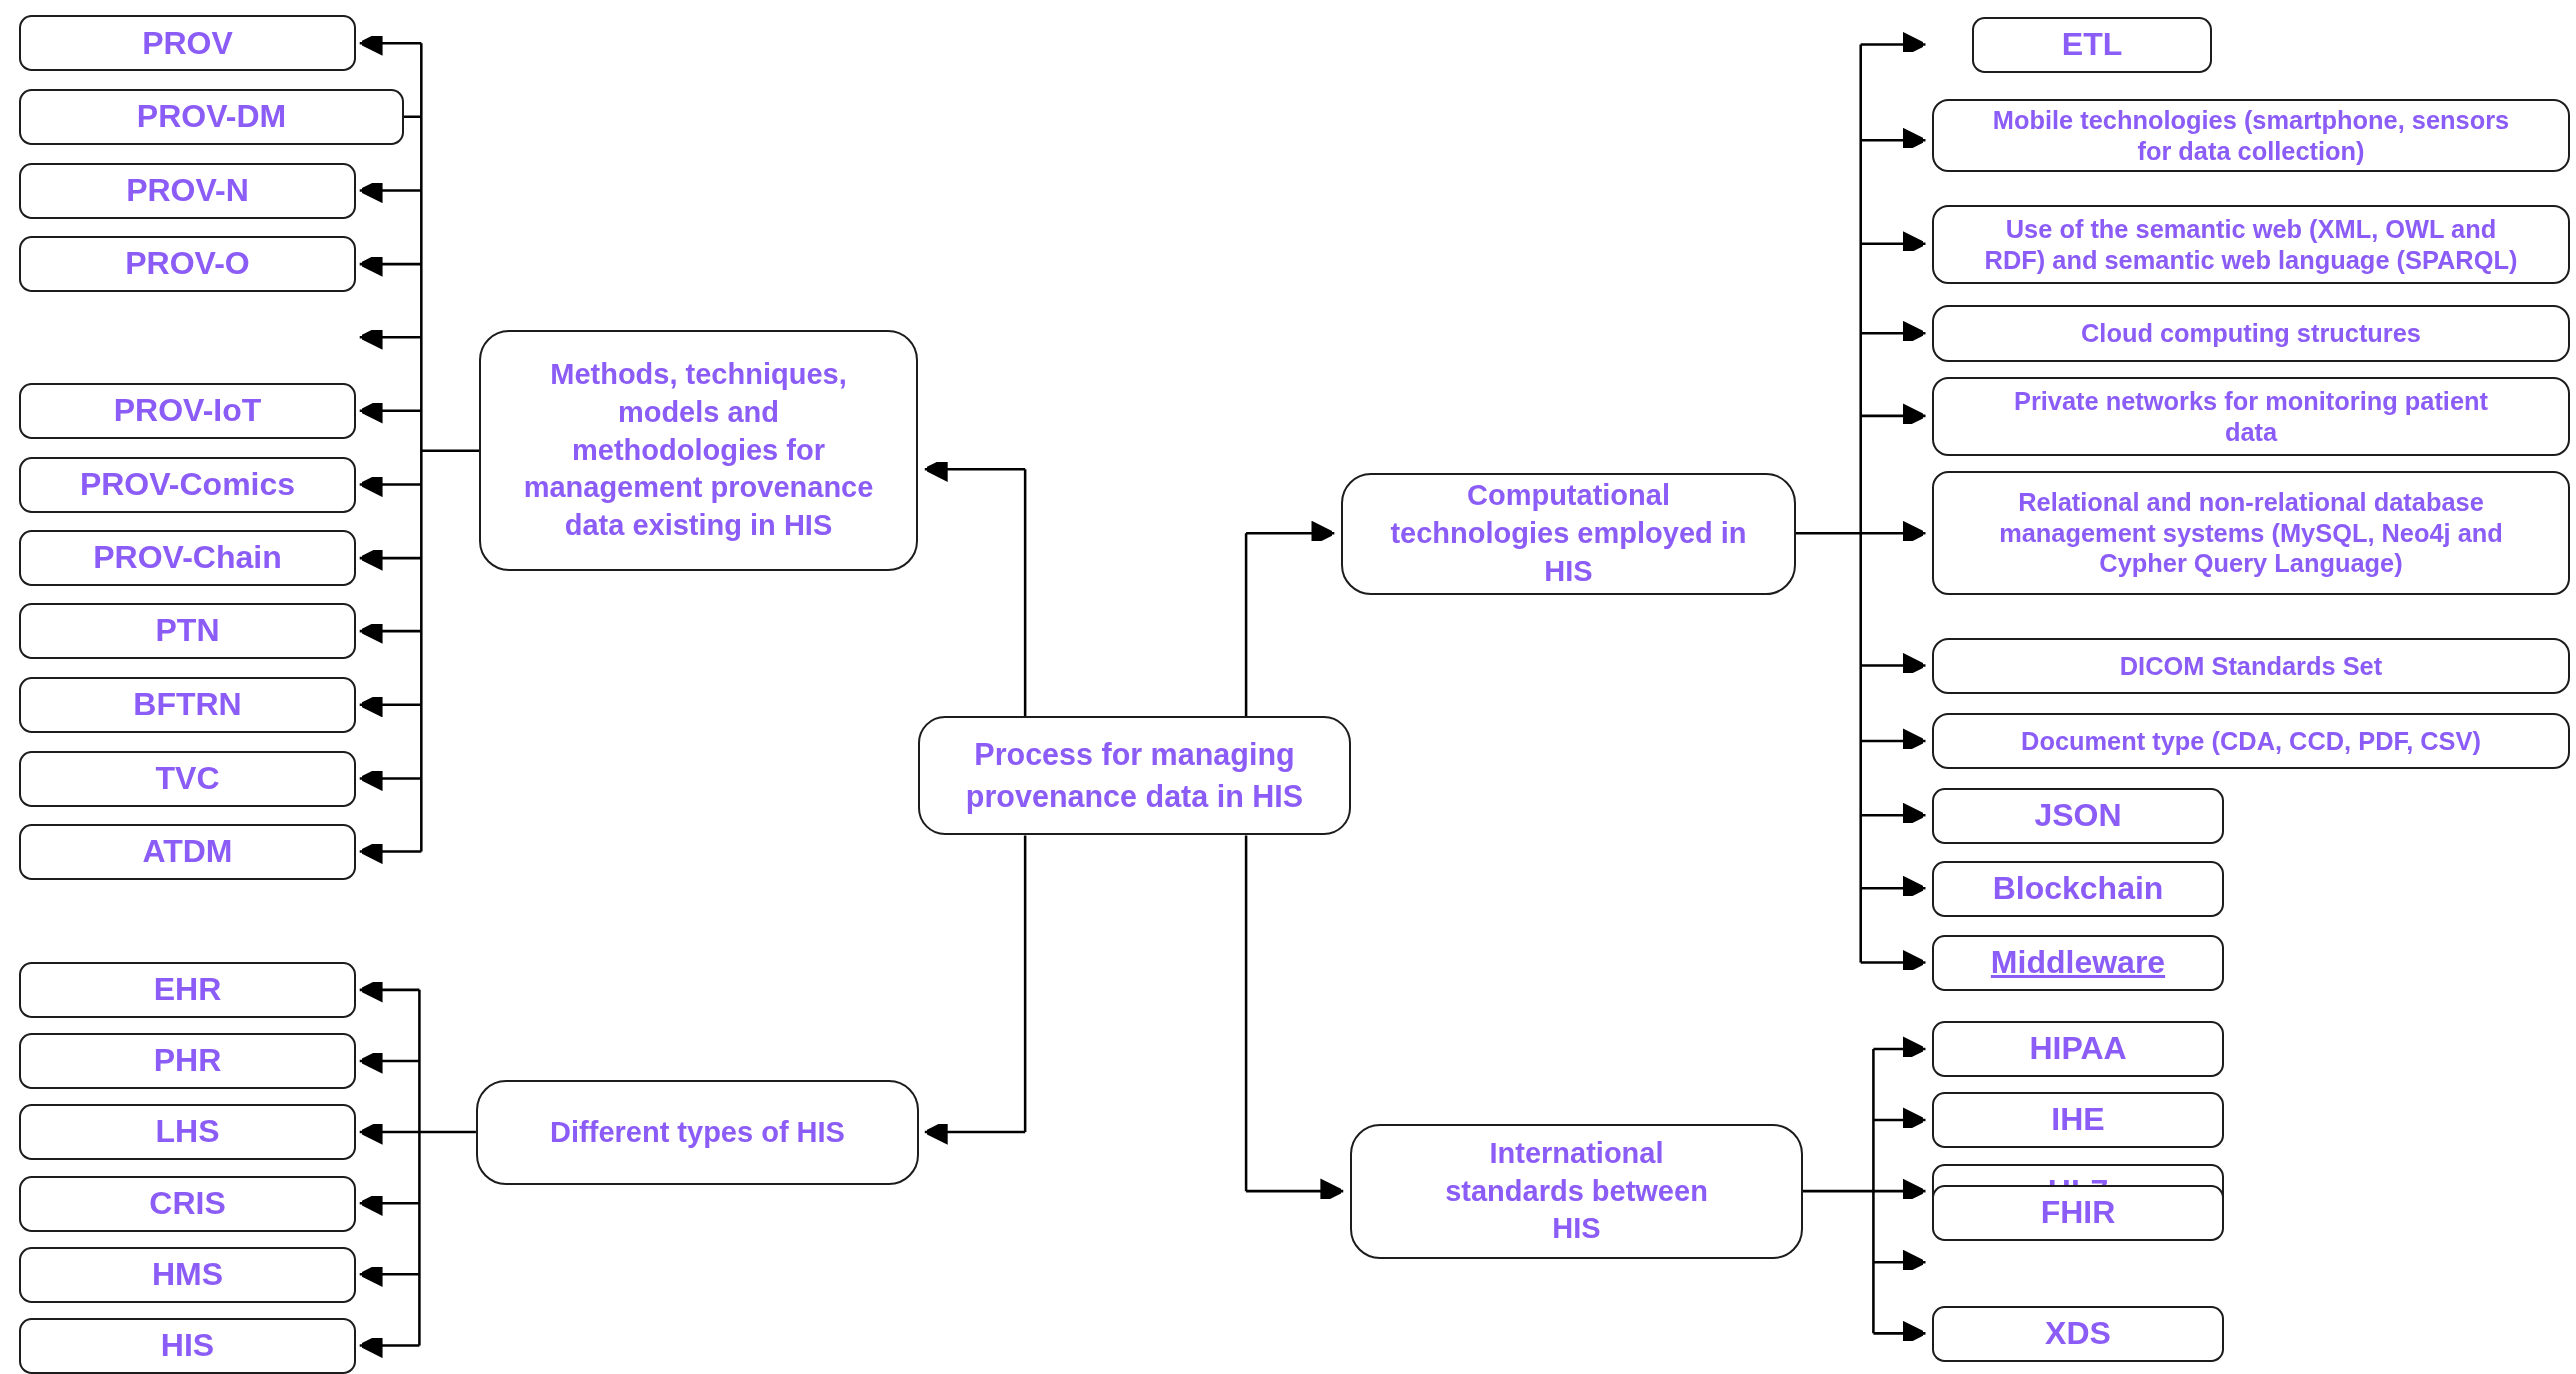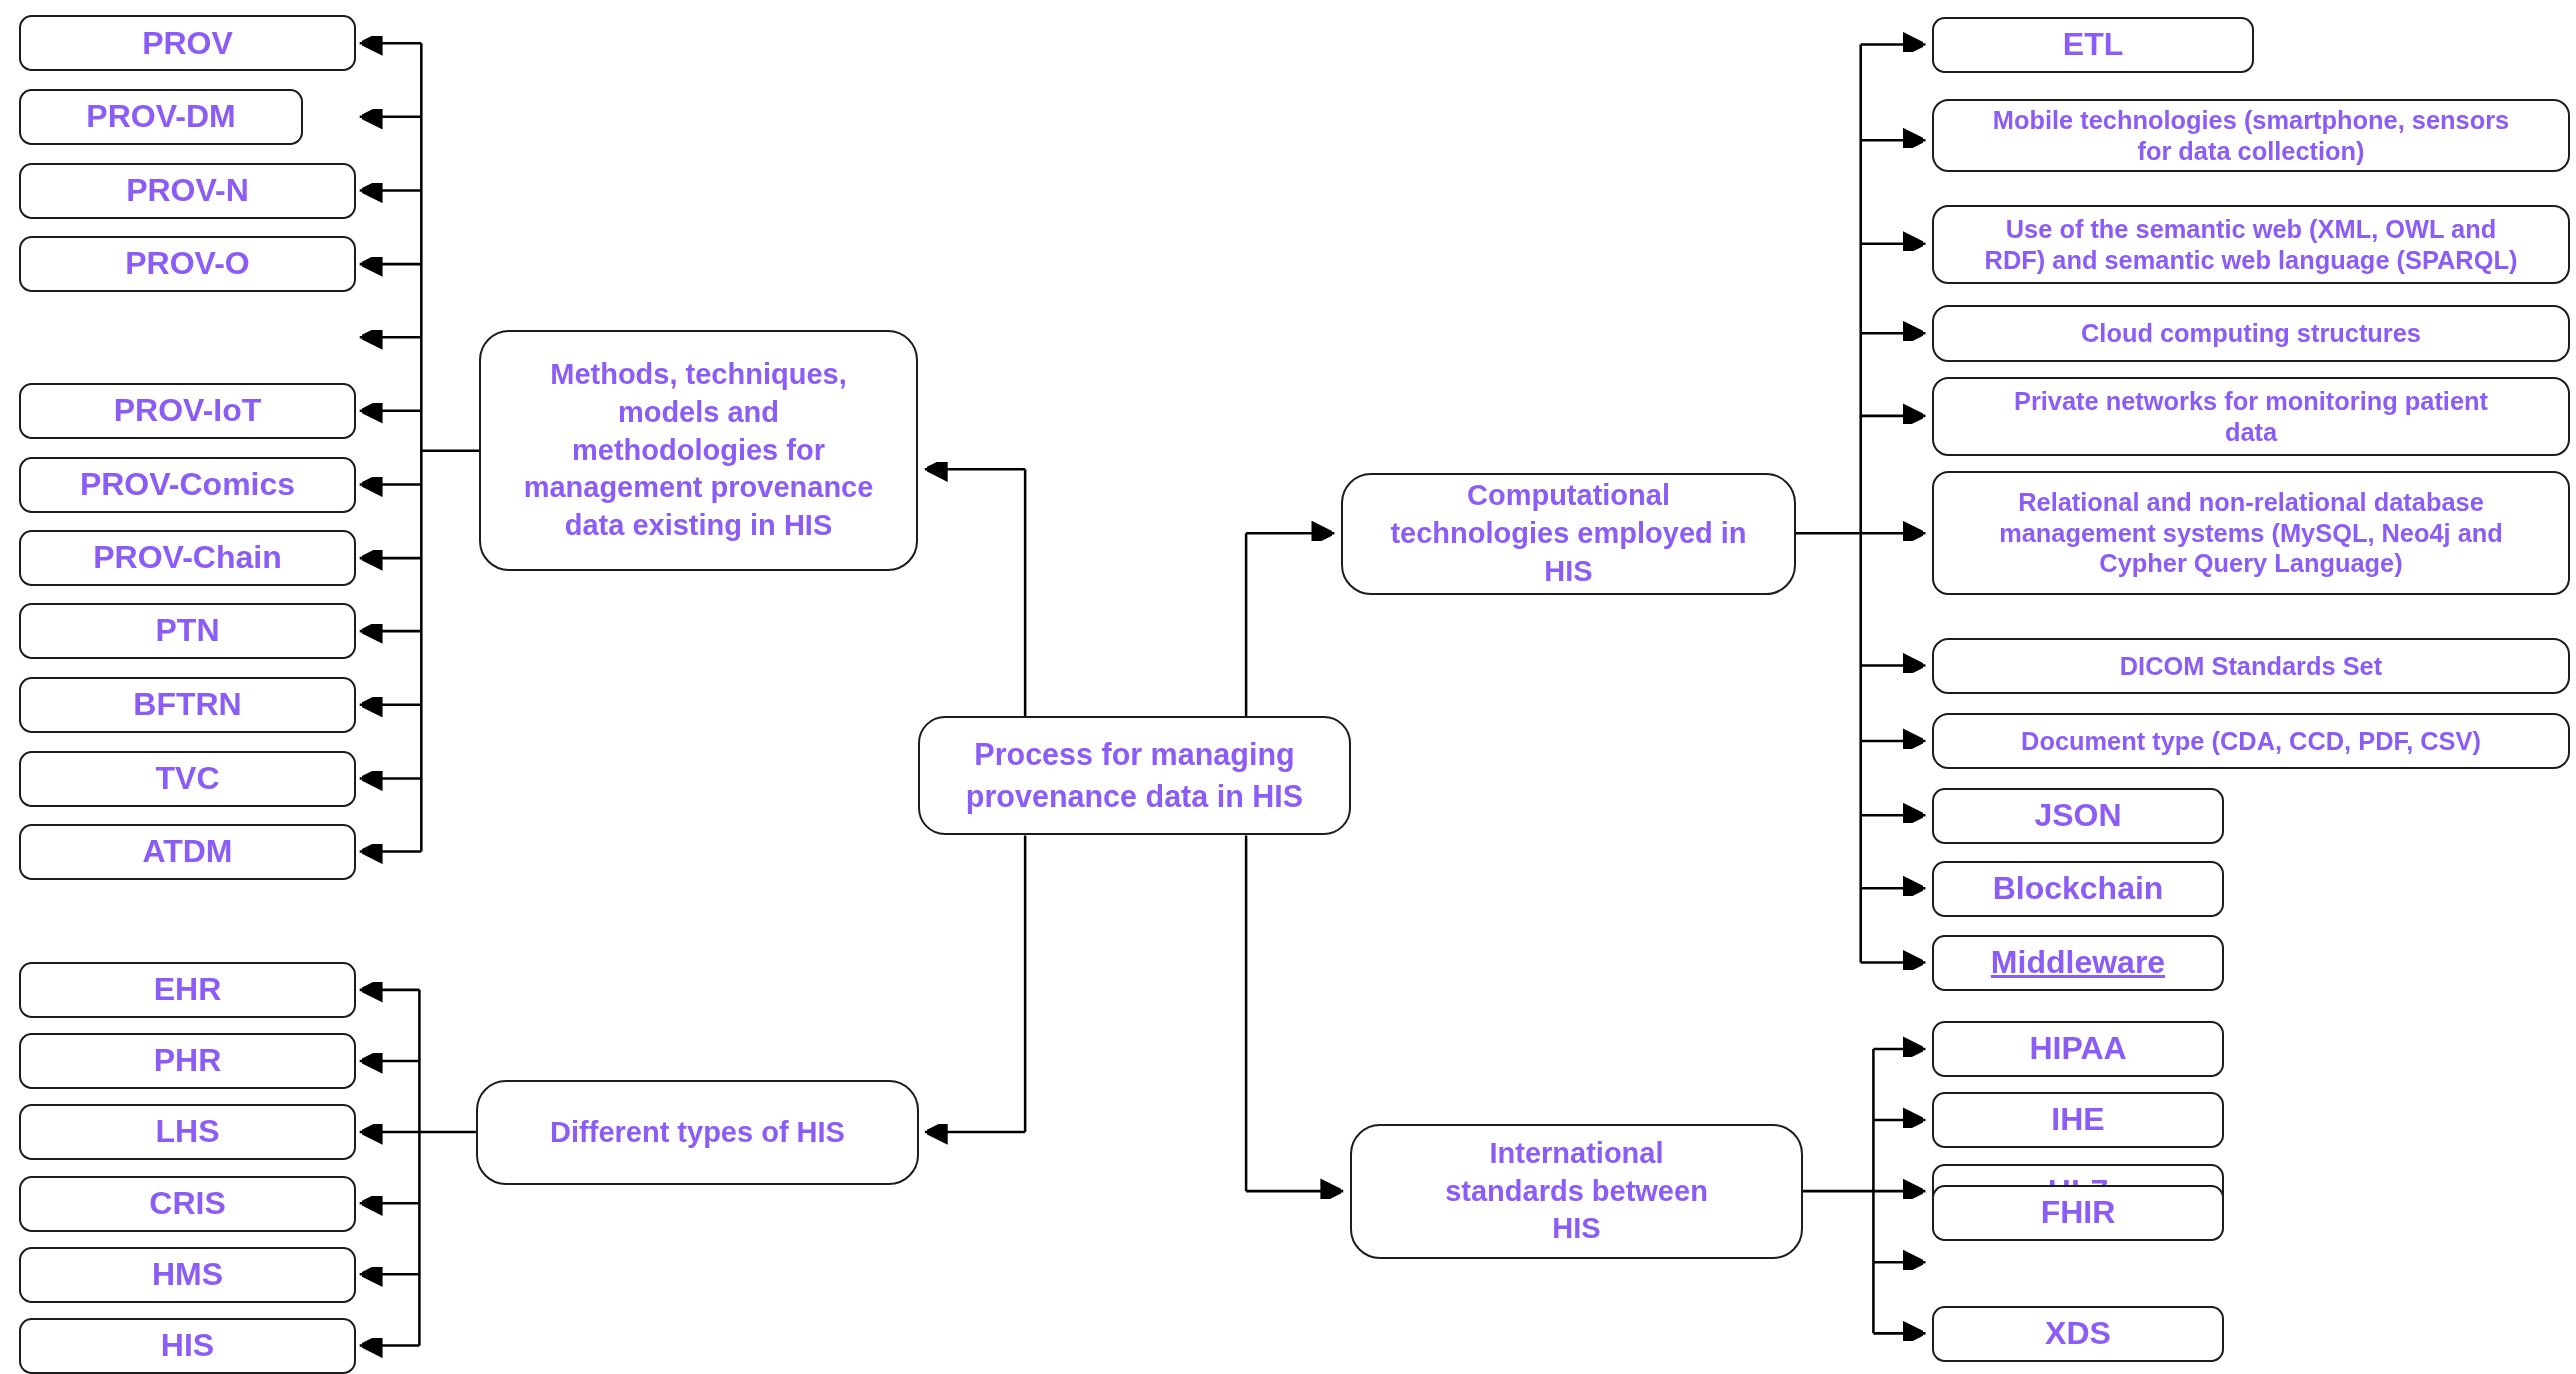--- a/index.html
+++ b/index.html
@@ -121,39 +121,39 @@
 data existing in HIS</div>
   <div class="node branch" style="left:476px;top:1080px;width:443px;height:105px;">Different types of HIS</div>
   <div class="node branch" style="left:1341px;top:473px;width:455px;height:122px;">Computational
 technologies employed in
 HIS</div>
   <div class="node branch" style="left:1350px;top:1124px;width:453px;height:135px;">International
 standards between
 HIS</div>
 
   <div class="node" style="left:19px;top:15.2px;width:337px;height:56px;">PROV</div>
-  <div class="node" style="left:19px;top:89px;width:284px;height:56px;">PROV-DM</div>
+  <div class="node" style="left:19px;top:89px;width:385px;height:56px;">PROV-DM</div>
   <div class="node" style="left:19px;top:163px;width:337px;height:56px;">PROV-N</div>
   <div class="node" style="left:19px;top:236px;width:337px;height:56px;">PROV-O</div>
   <div class="node" style="left:19px;top:383px;width:337px;height:56px;">PROV-IoT</div>
   <div class="node" style="left:19px;top:457px;width:337px;height:56px;">PROV-Comics</div>
   <div class="node" style="left:19px;top:530px;width:337px;height:56px;">PROV-Chain</div>
   <div class="node" style="left:19px;top:603px;width:337px;height:56px;">PTN</div>
   <div class="node" style="left:19px;top:677px;width:337px;height:56px;">BFTRN</div>
   <div class="node" style="left:19px;top:751px;width:337px;height:56px;">TVC</div>
   <div class="node" style="left:19px;top:824px;width:337px;height:56px;">ATDM</div>
 
   <div class="node" style="left:19px;top:962px;width:337px;height:56px;">EHR</div>
   <div class="node" style="left:19px;top:1033px;width:337px;height:56px;">PHR</div>
   <div class="node" style="left:19px;top:1104px;width:337px;height:56px;">LHS</div>
   <div class="node" style="left:19px;top:1176px;width:337px;height:56px;">CRIS</div>
   <div class="node" style="left:19px;top:1247px;width:337px;height:56px;">HMS</div>
   <div class="node" style="left:19px;top:1318px;width:337px;height:56px;">HIS</div>
 
-  <div class="node" style="left:1932px;top:16.5px;width:322px;height:56px;">ETL</div>
+  <div class="node" style="left:1972px;top:16.5px;width:240px;height:56px;">ETL</div>
   <div class="node wide" style="left:1932px;top:99px;width:638px;height:73px;">Mobile technologies (smartphone, sensors
 for data collection)</div>
   <div class="node wide" style="left:1932px;top:205px;width:638px;height:79px;">Use of the semantic web (XML, OWL and
 RDF) and semantic web language (SPARQL)</div>
   <div class="node wide" style="left:1932px;top:305px;width:638px;height:57px;">Cloud computing structures</div>
   <div class="node wide" style="left:1932px;top:377px;width:638px;height:79px;">Private networks for monitoring patient
 data</div>
   <div class="node wide" style="left:1932px;top:471px;width:638px;height:124px;">Relational and non-relational database
 management systems (MySQL, Neo4j and
 Cypher Query Language)</div>

